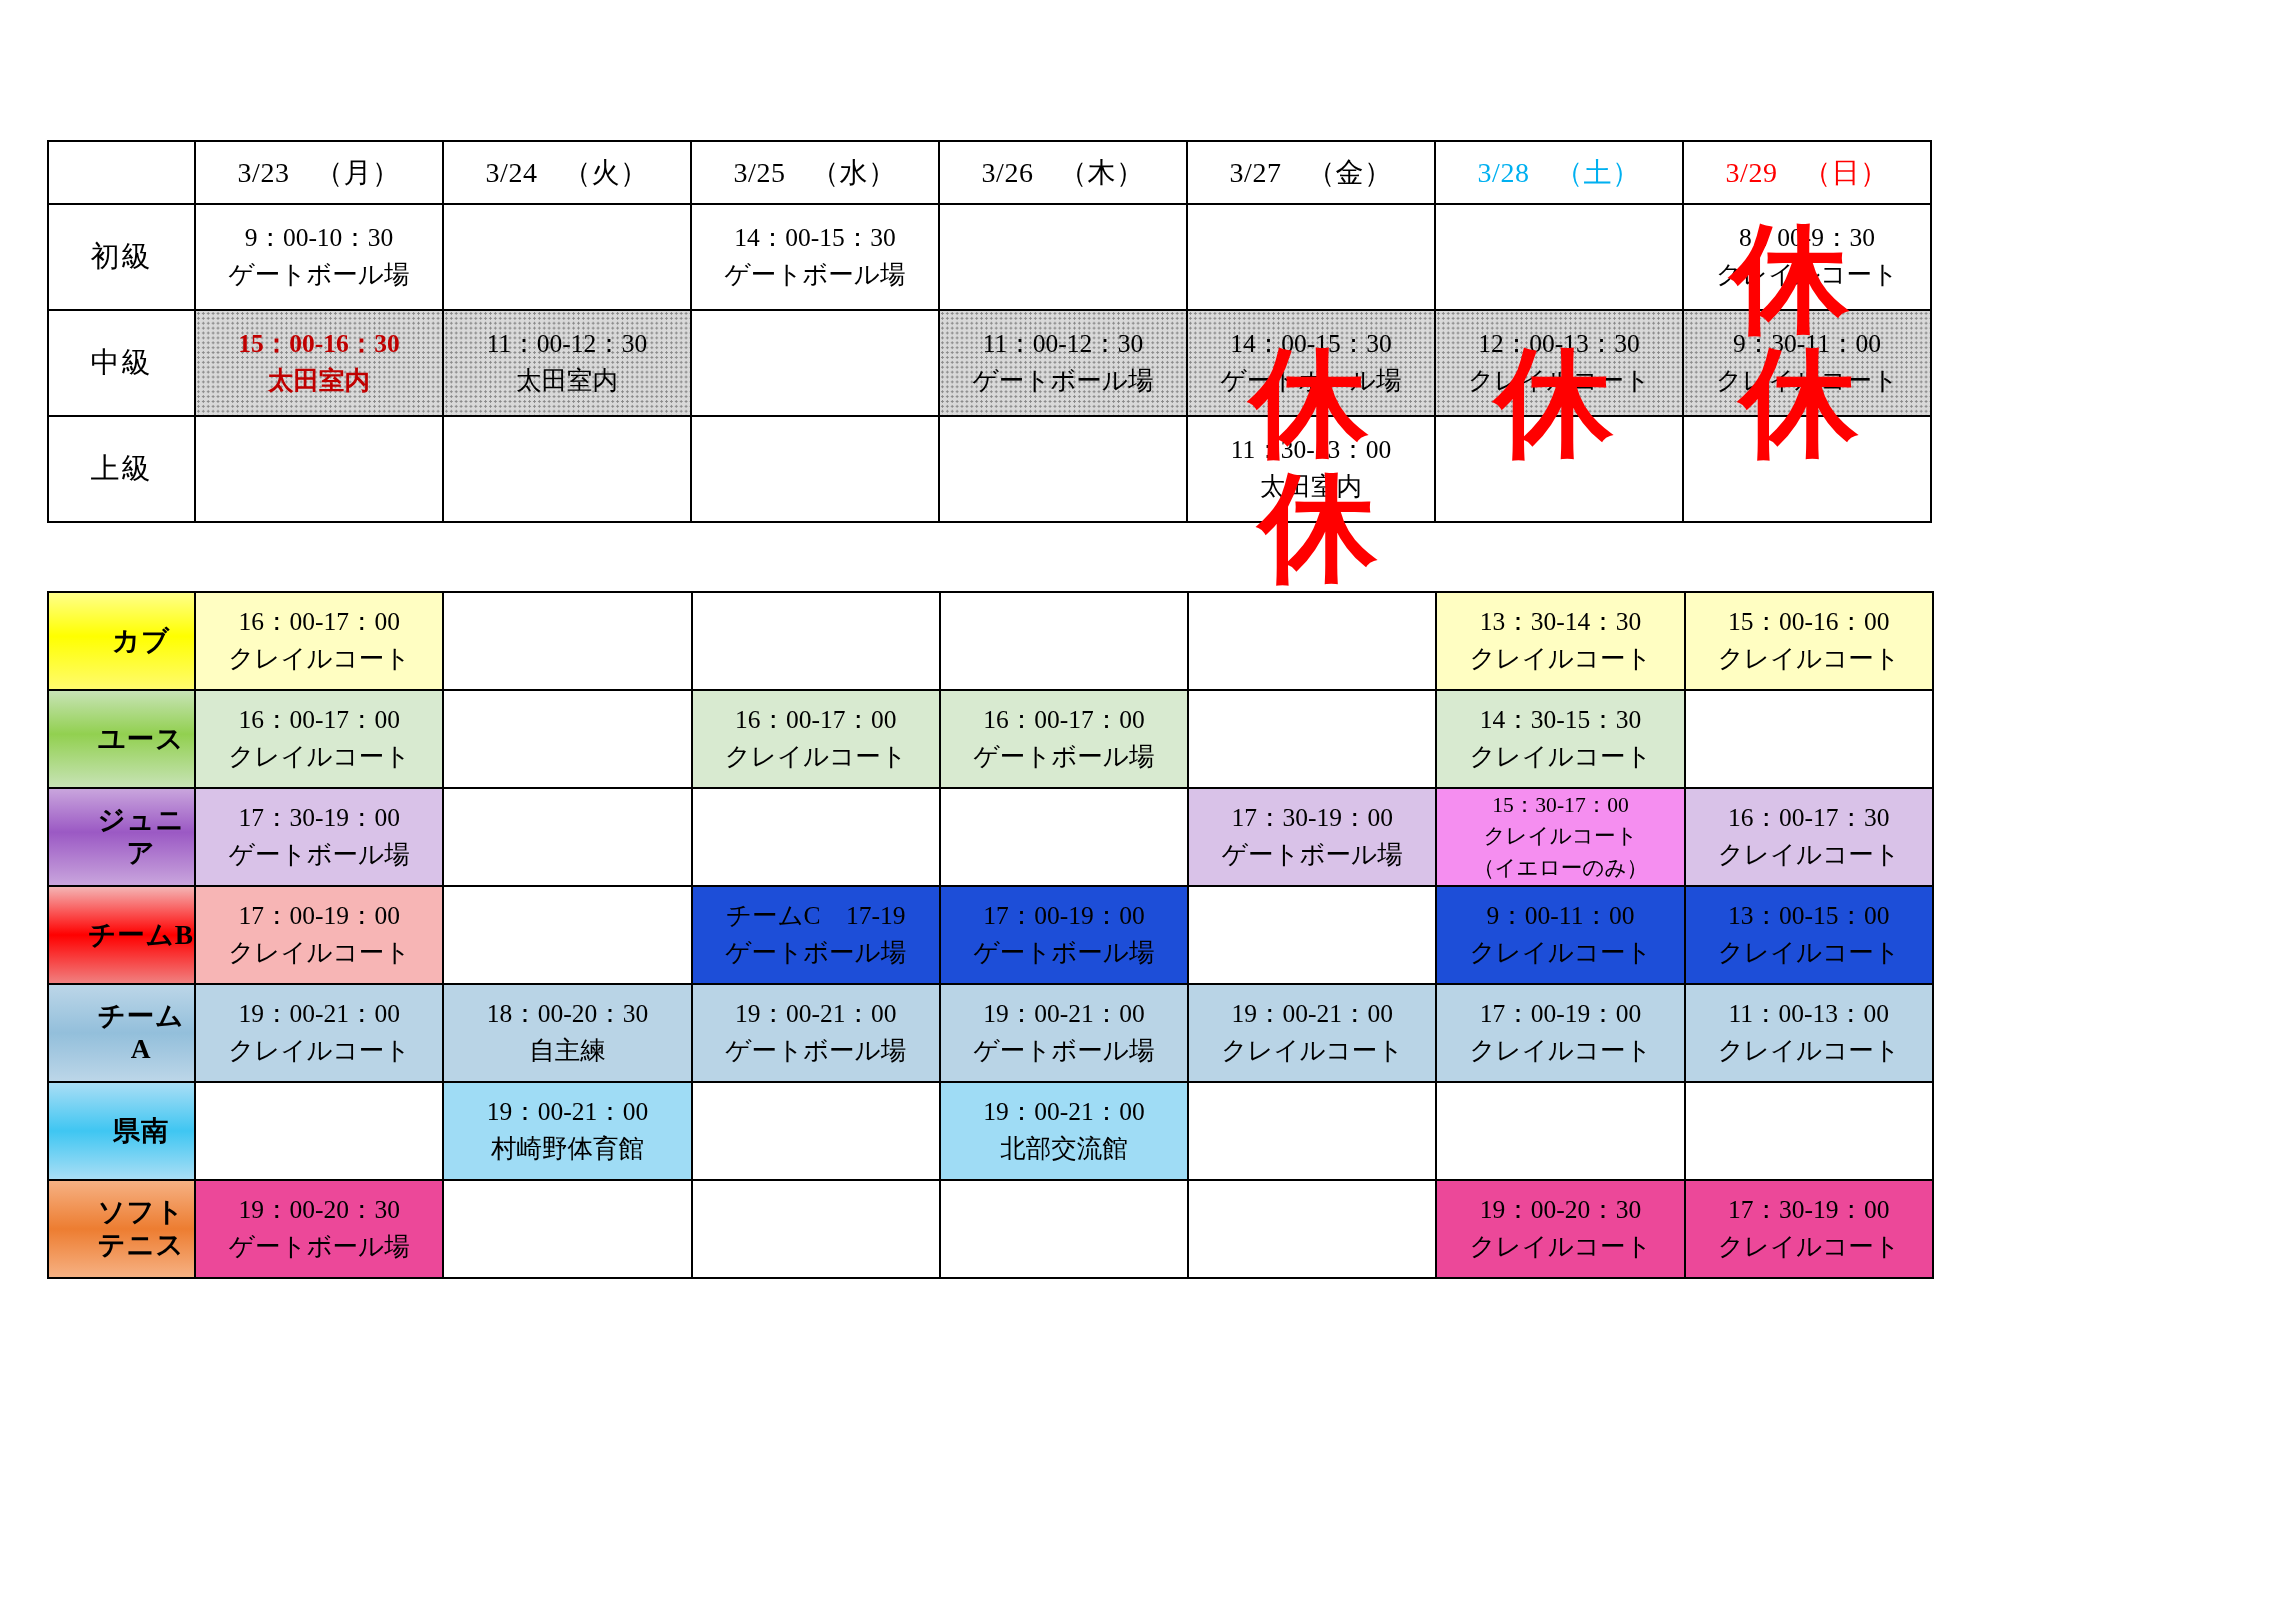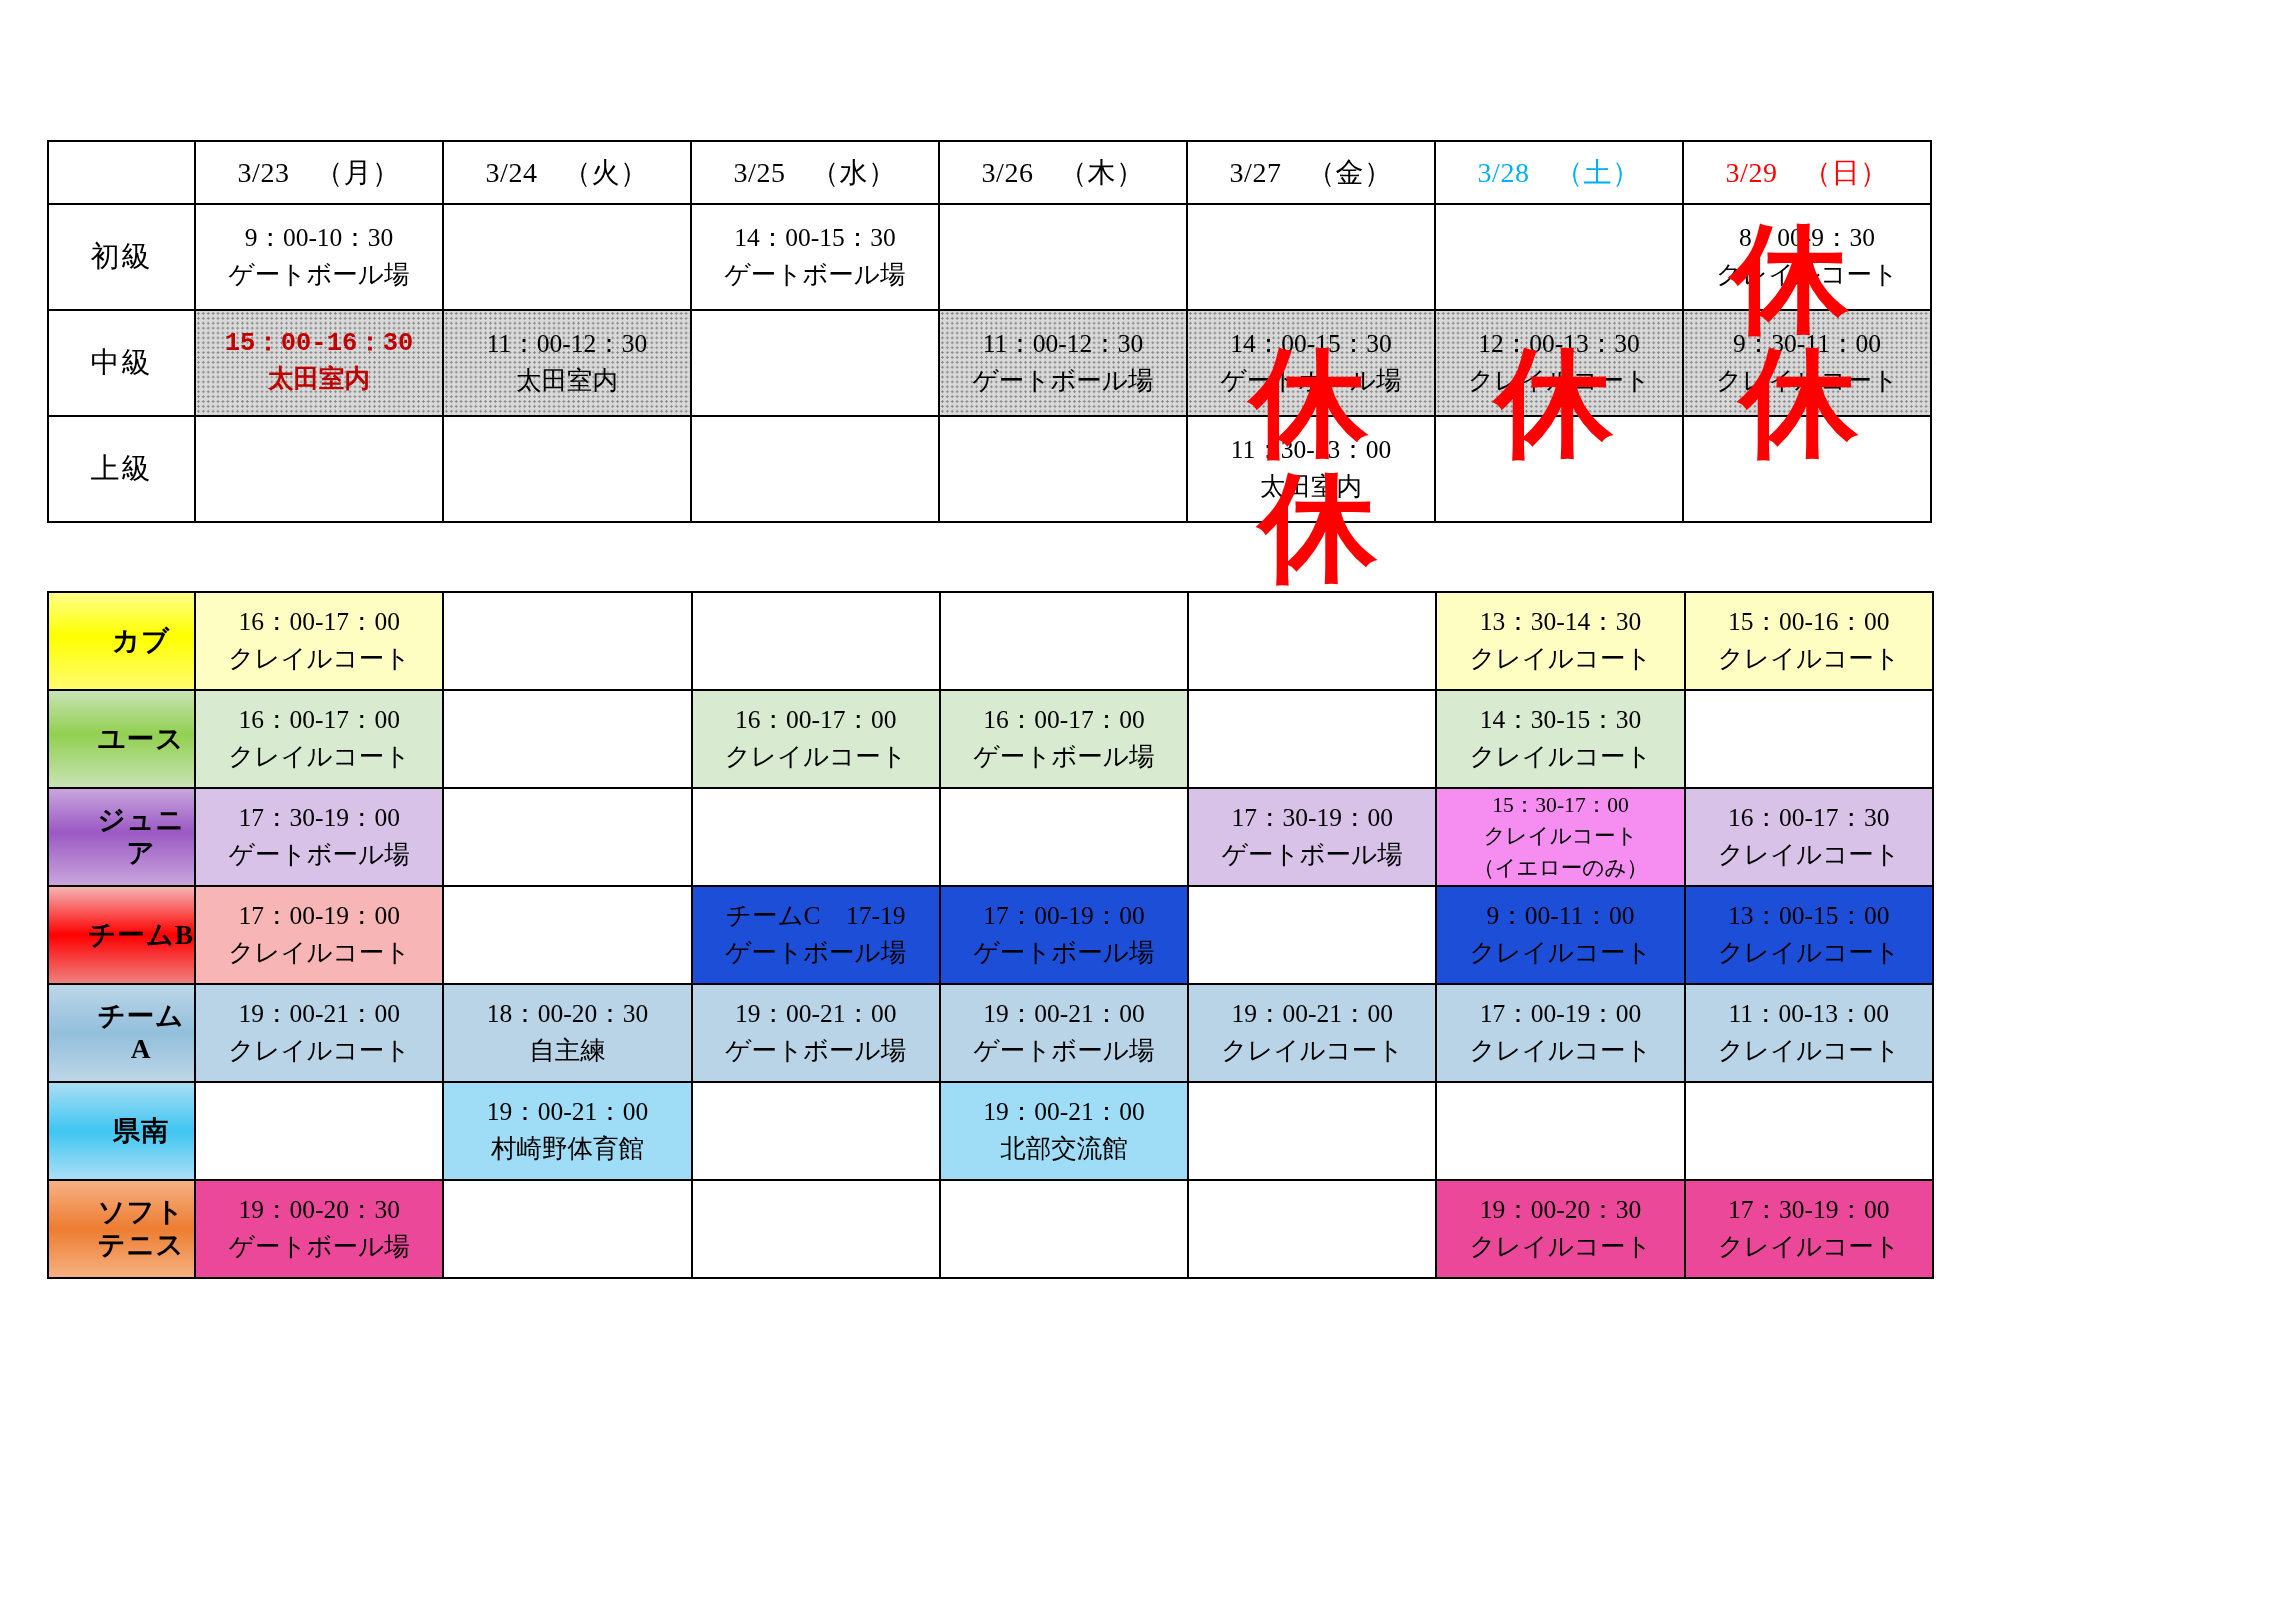--- a/index.html
+++ b/index.html
@@ -98,21 +98,20 @@
   
   .hatch {
     background-color: #d9d9d9;
     background-image:
       radial-gradient(#8a8a8a 1.1px, transparent 1.2px);
     background-size: 4.9px 4.9px;
   }
   .red-bold .t1, .red-bold .t2 {
     color: #c00000;
     font-weight: bold;
-    font-family: Liberation Mono, monospace;
   }
 
   
   #team-table {
     left: 47px;
     top: 591px;
     width: 1887px;
   }
   #team-table td {
     height: 96px;

